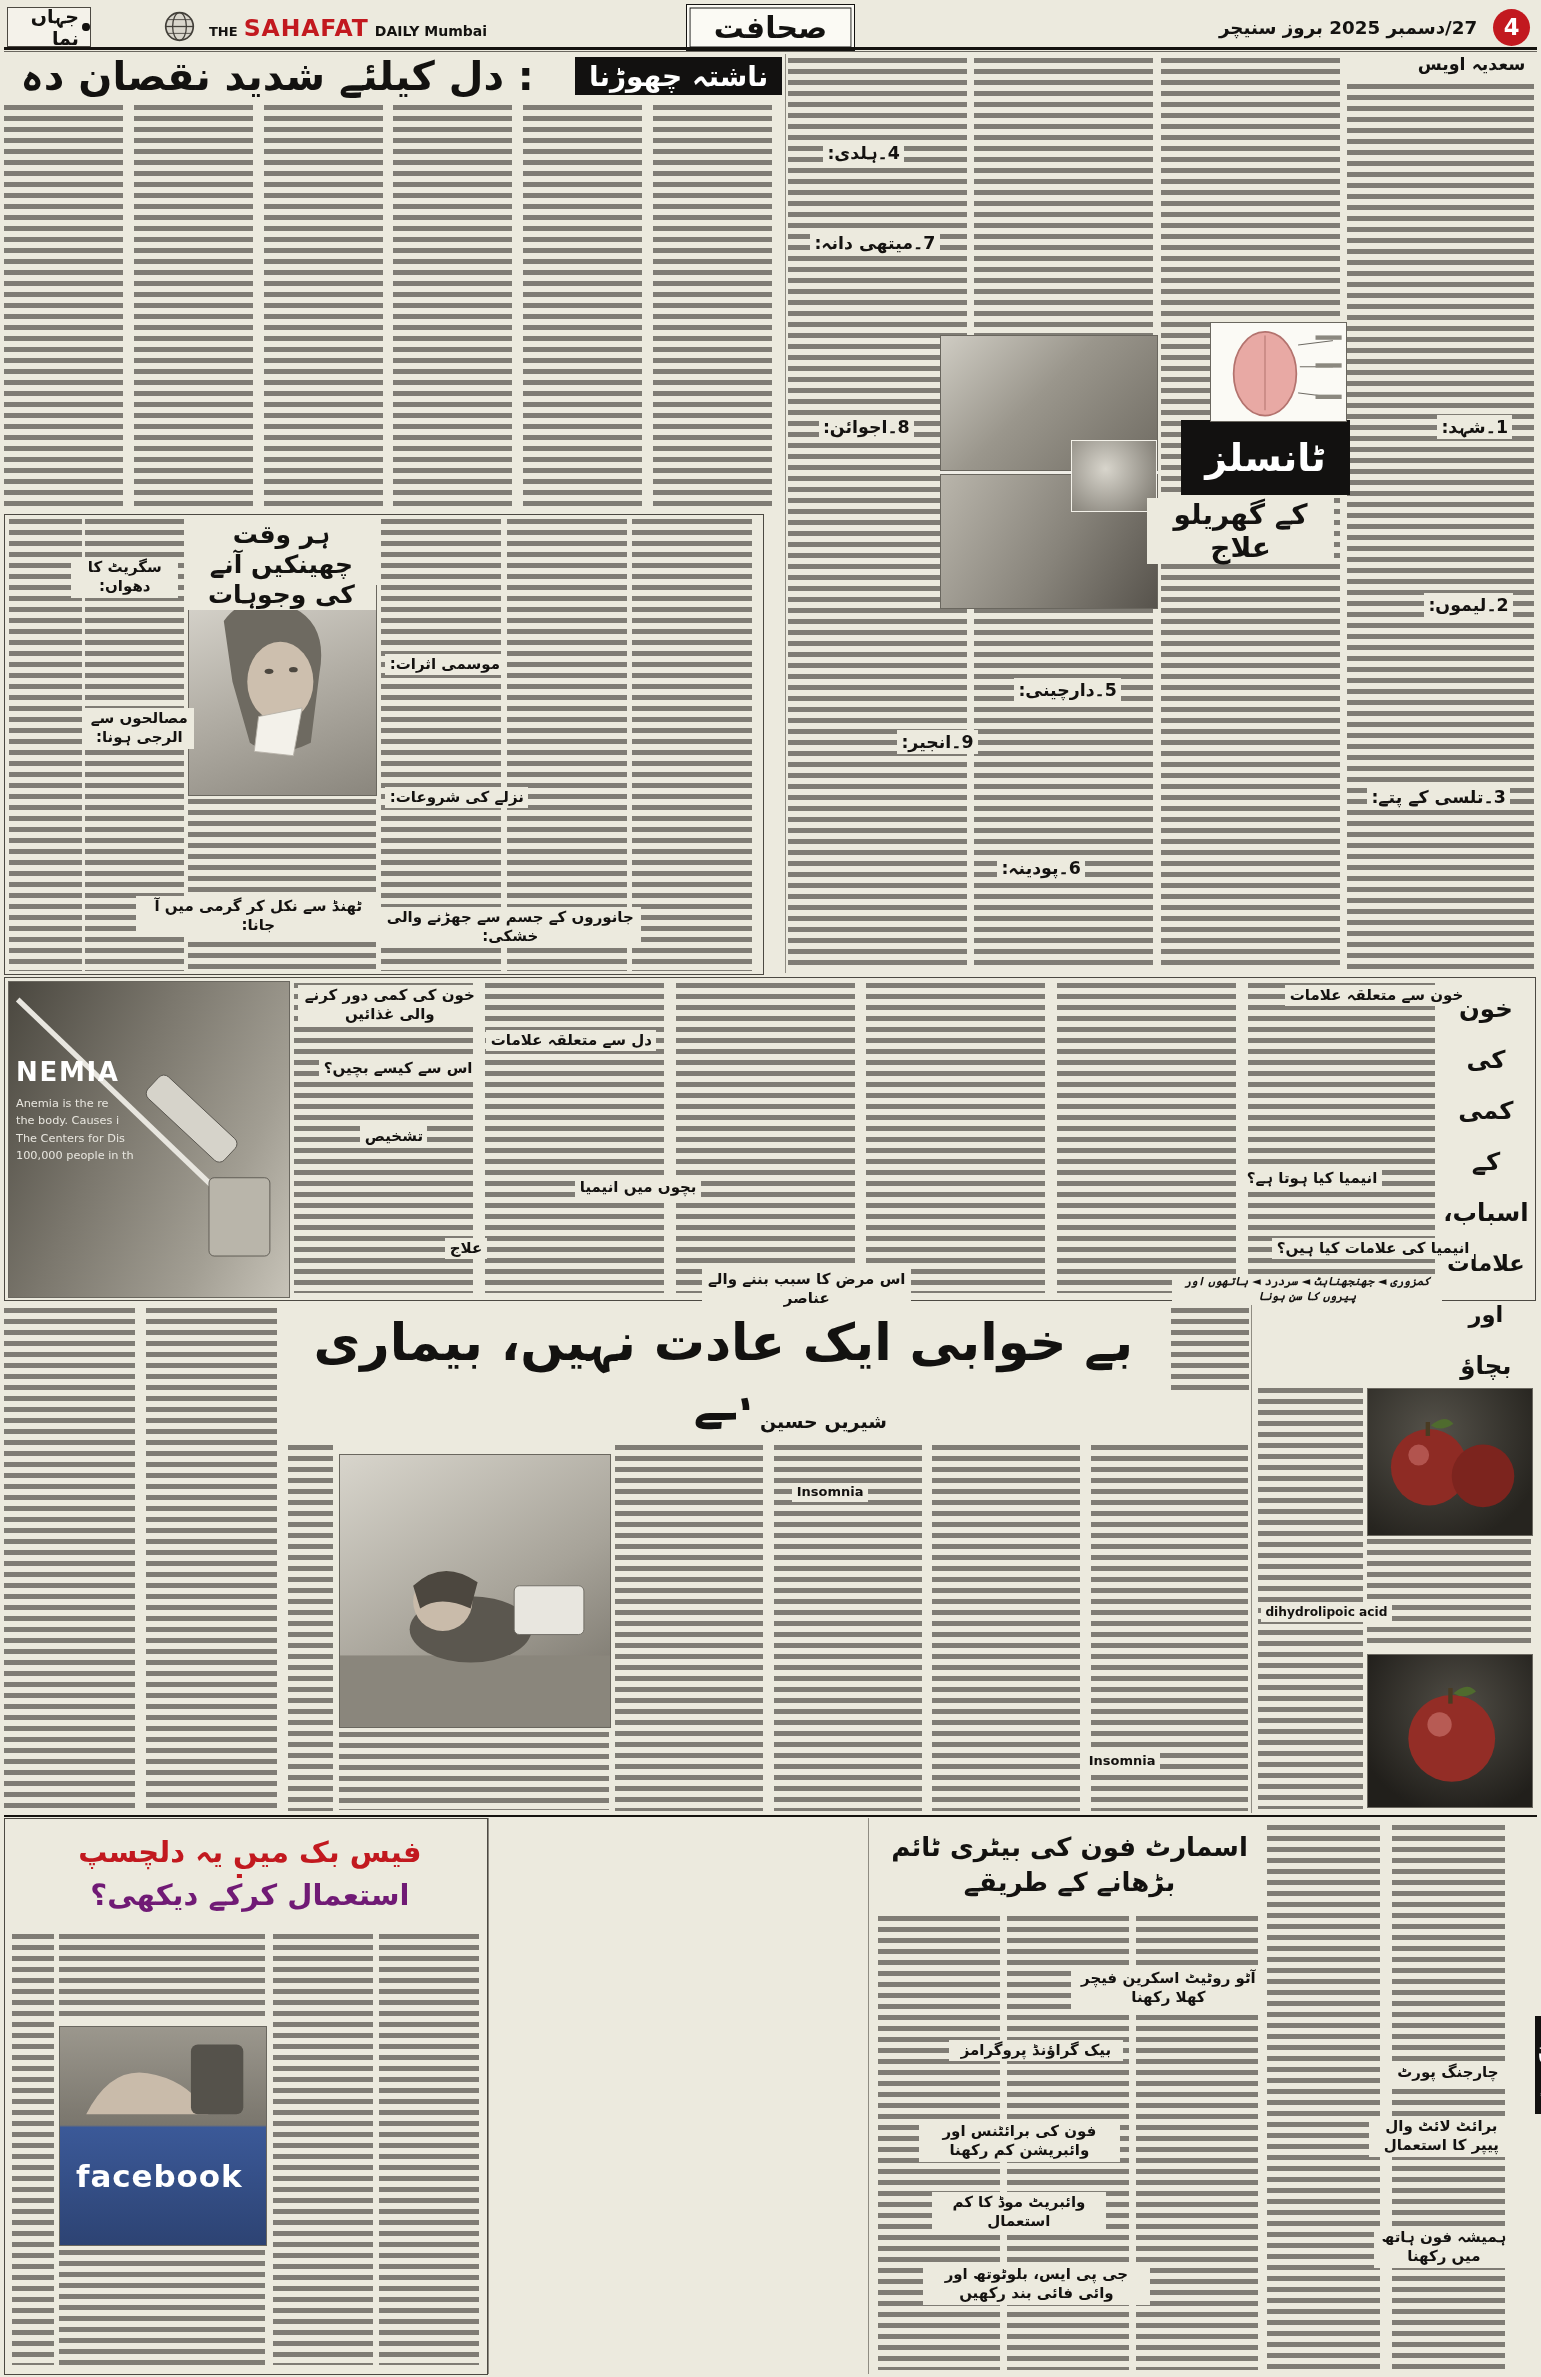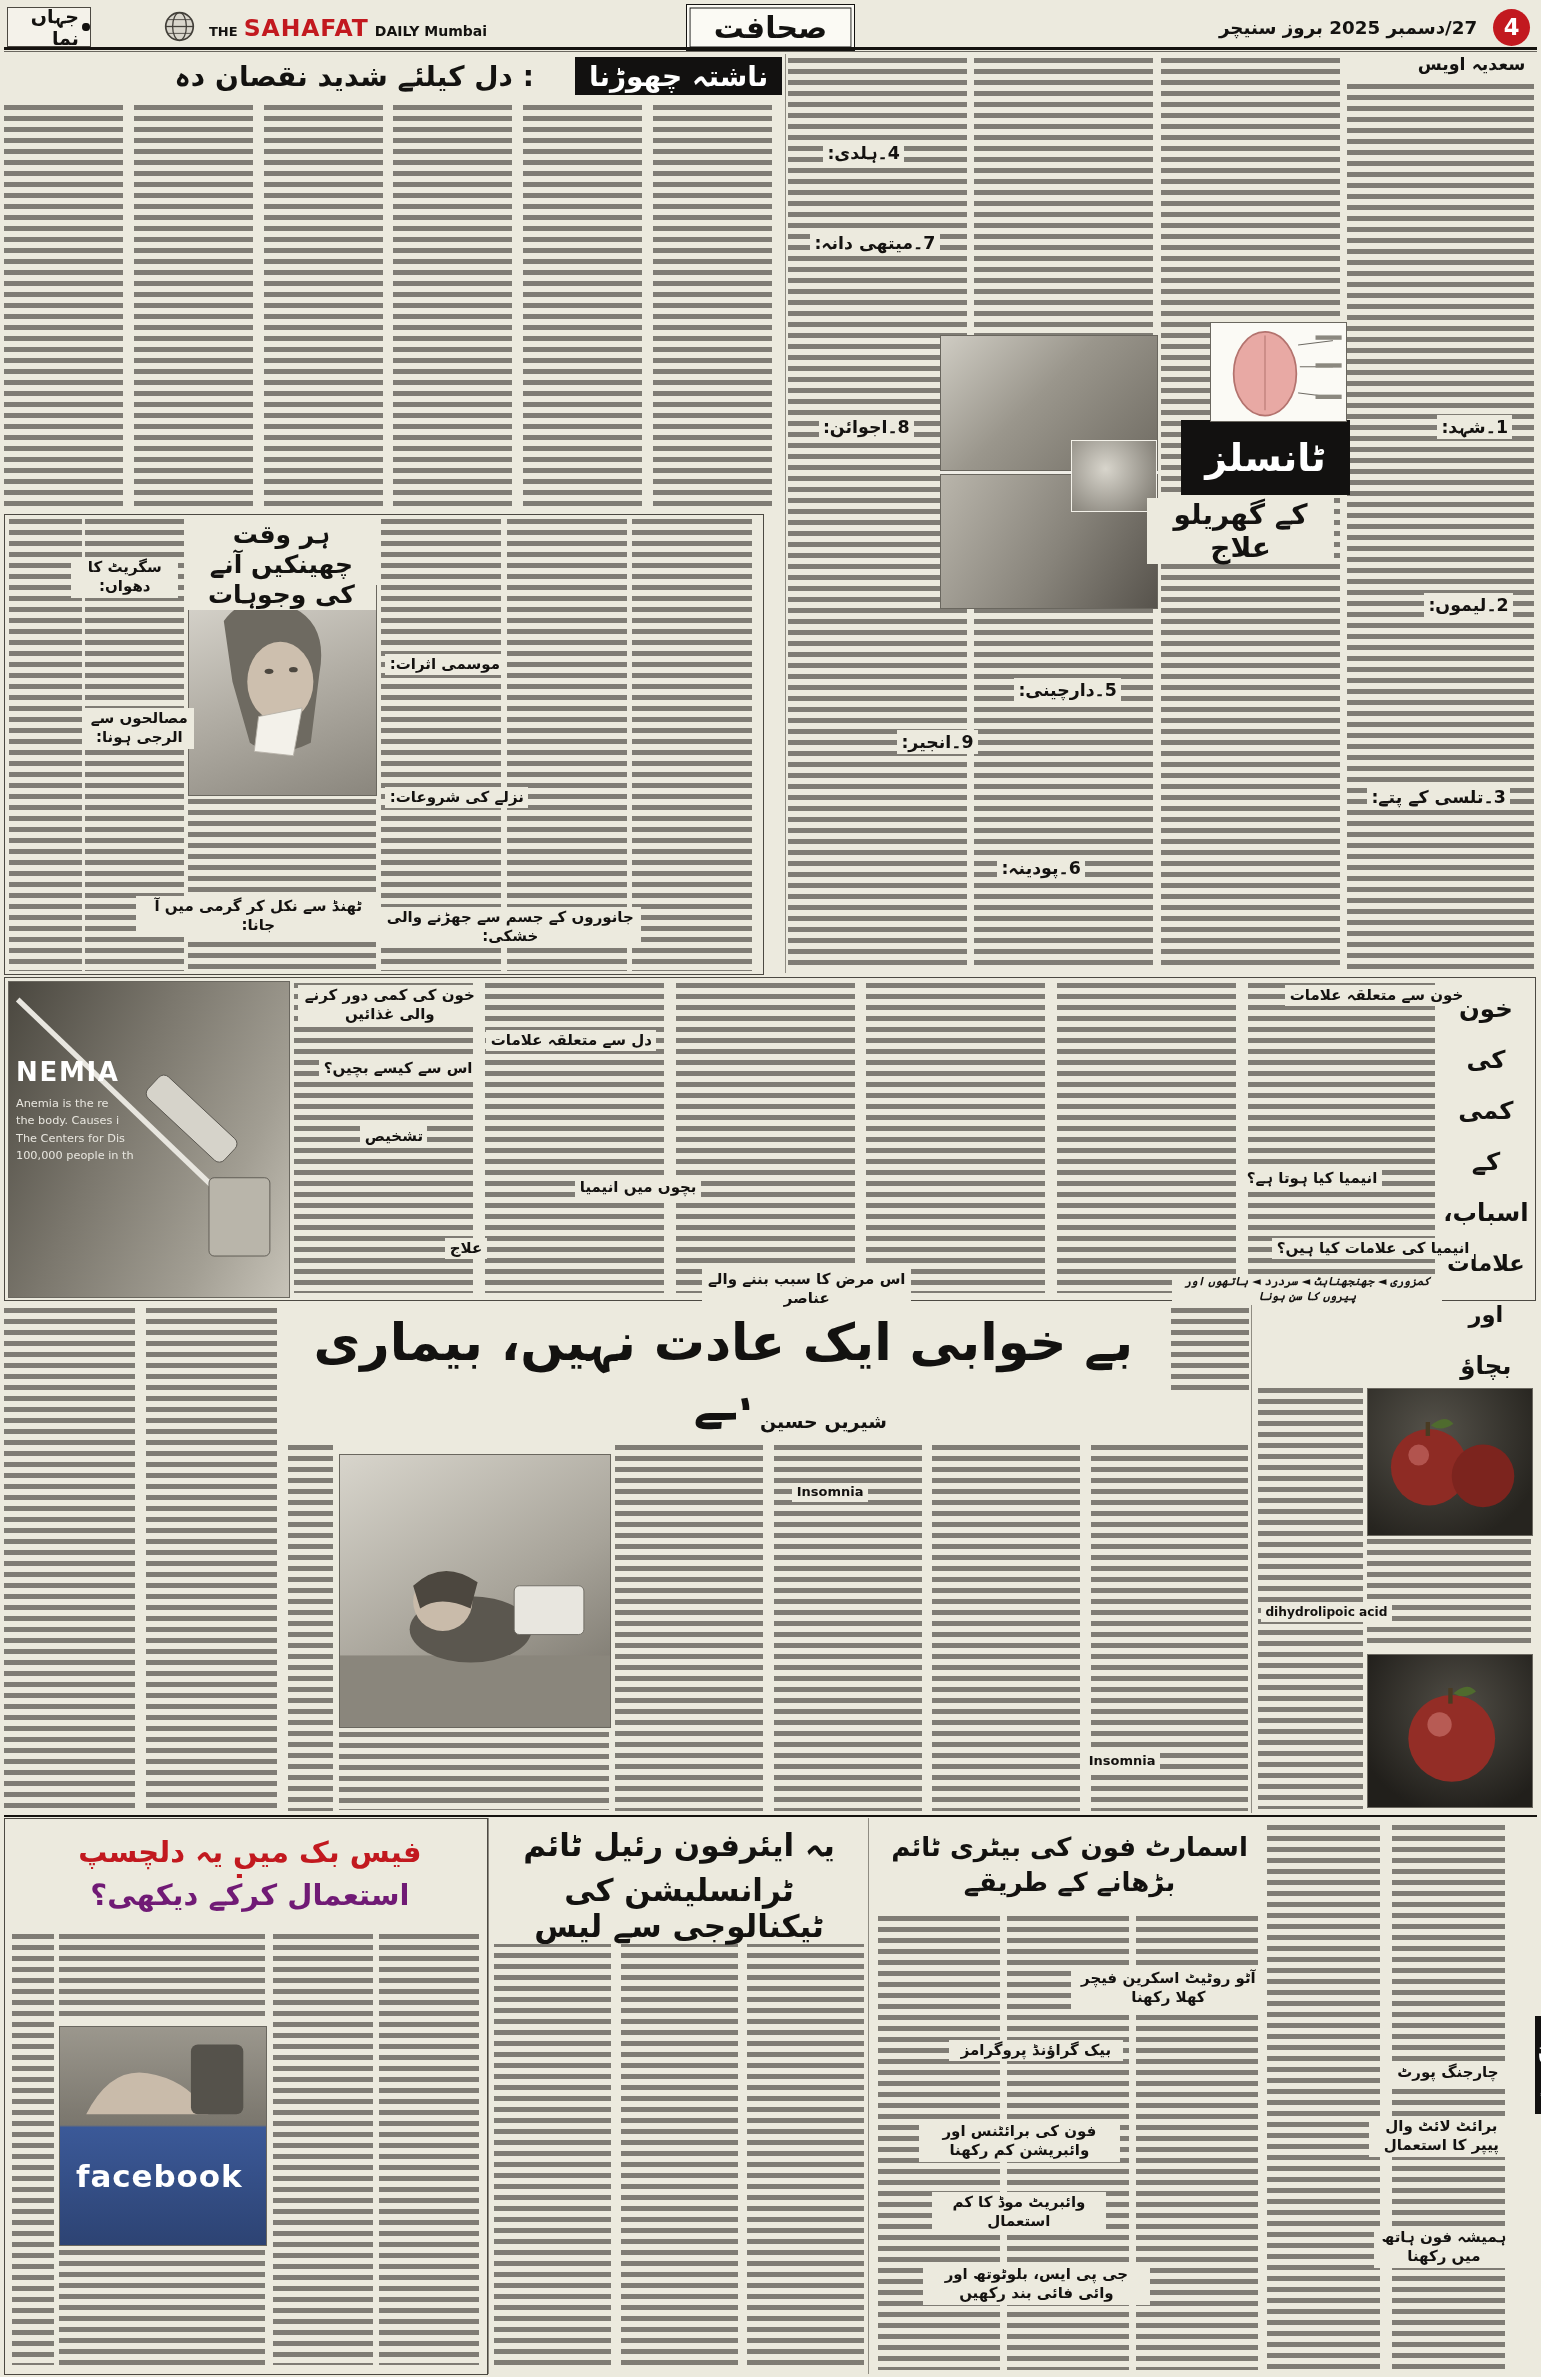--- a/index.html
+++ b/index.html
@@ -99,21 +99,21 @@
     <div class="sh" style="left:209px;top:802px;font-size:17.4px;">6۔پودینہ:</div>
     <div class="sh" style="left:649px;top:361px;font-size:17.4px;">1۔شہد:</div>
     <div class="sh" style="left:636px;top:539px;font-size:17.4px;">2۔لیموں:</div>
     <div class="sh" style="left:579px;top:731px;font-size:17.4px;">3۔تلسی کے پتے:</div>
   </div>
   <div class="vrule" style="left:785px;top:54px;height:919px;"></div>
 
   <div class="abs" style="left:4.4px;top:54px;width:778px;height:455px;">
     <div class="abs" style="right:0;top:0;height:44px;display:flex;align-items:center;z-index:6;">
       <span class="blackbox" style="position:static;font-size:28px;font-weight:bold;padding:2.6px 14px;">ناشتہ چھوڑنا</span>
-      <span class="hl" style="position:static;font-size:28px;padding-right:18px;">: دل کیلئے شدید نقصان دہ</span>
+      <span class="hl" style="position:static;font-size:40px;padding-right:18px;">: دل کیلئے شدید نقصان دہ</span>
     </div>
     <div class="txt" style="left:0;top:51px;width:119px;height:402px;"></div>
     <div class="txt" style="left:130px;top:51px;width:119px;height:402px;"></div>
     <div class="txt" style="left:260px;top:51px;width:119px;height:402px;"></div>
     <div class="txt" style="left:389px;top:51px;width:119px;height:402px;"></div>
     <div class="txt" style="left:519px;top:51px;width:119px;height:402px;"></div>
     <div class="txt" style="left:649px;top:51px;width:119px;height:402px;"></div>
   </div>
 
   <div class="box" style="left:4.4px;top:514px;width:758px;height:459px;background:#eceade;">
@@ -261,27 +261,20 @@
     <div class="sh" style="left:516px;top:244px;width:113px;">چارجنگ پورٹ</div>
     <div class="sh" style="left:498px;top:298px;width:136px;">برائٹ لائٹ وال پیپر کا استعمال</div>
     <div class="sh" style="left:503px;top:409px;width:131px;">ہمیشہ فون ہاتھ میں رکھنا</div>
   </div>
 
   <div class="abs blackbox" style="left:1512px;top:2016px;width:26px;height:98px;">
     <span style="writing-mode:vertical-rl;color:#fff;font-size:15.7px;font-weight:bold;">ٹیکنالوجی</span>
   </div>
   <div class="vrule" style="left:868px;top:1818px;height:556px;"></div>
 
-  <div class="abs" style="left:489px;top:1818px;width:380px;height:556px;">
-    <div class="hl center" style="left:3.5px;top:8.7px;width:373px;font-size:31px;background:#eceade;">یہ ایئرفون رئیل ٹائم</div>
-    <div class="hl center" style="left:3.5px;top:54px;width:373px;font-size:31px;background:#eceade;">ٹرانسلیشن کی ٹیکنالوجی سے لیس</div>
-    <div class="txt" style="left:5.2px;top:113px;width:117px;height:435px;"></div>
-    <div class="txt" style="left:132px;top:113px;width:117px;height:435px;"></div>
-    <div class="txt" style="left:258px;top:113px;width:117px;height:435px;"></div>
-  </div>
   <div class="vrule" style="left:488px;top:1818px;height:556px;"></div>
 
   <div class="box" style="left:4.4px;top:1818px;width:482px;height:555px;background:#eceade;">
     <div class="hl center" style="left:44px;top:15.7px;width:401px;font-size:29px;color:#c2191f;background:#eceade;">فیس بک میں یہ دلچسپ تبدیلی</div>
     <div class="hl center" style="left:44px;top:59px;width:401px;font-size:29px;color:#701a75;background:#eceade;">استعمال کرکے دیکھی؟</div>
 
     <div class="txt" style="left:7px;top:115px;width:42px;height:431px;"></div>
     <div class="txt" style="left:268px;top:115px;width:100px;height:431px;"></div>
     <div class="txt" style="left:374px;top:115px;width:100px;height:431px;"></div>
     <div class="txt" style="left:54px;top:431px;width:206px;height:115px;"></div>

